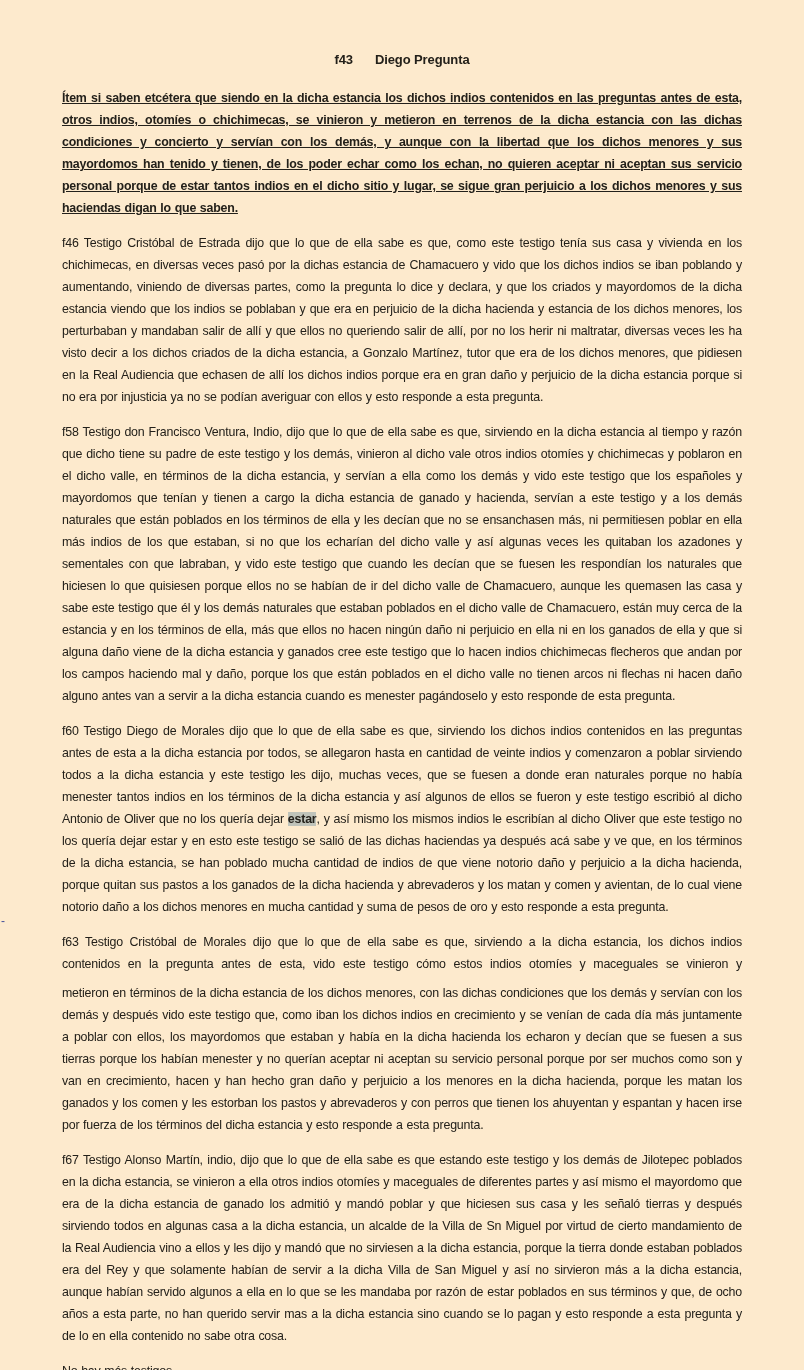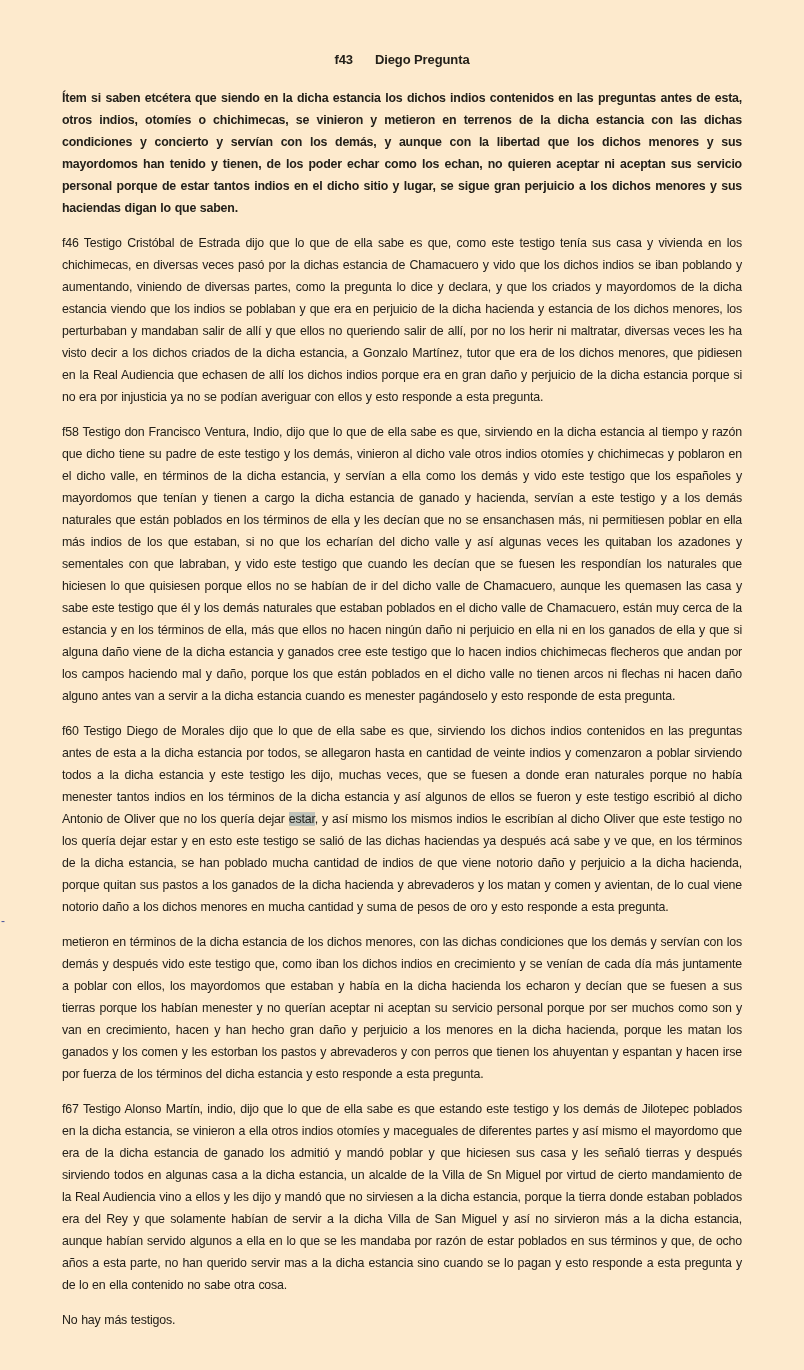--- a/index.html
+++ b/index.html
@@ -32,27 +32,29 @@
   p.para {
     margin: 0 0 13px 0;
     font-size: 12.4px;
     line-height: 22px;
     letter-spacing: -0.2px;
     text-align: justify;
     word-spacing: 0.5px;
   }
   p.question {
     font-weight: bold;
+    text-decoration: underline;
   }
   p.para-joined {
     margin-bottom: 7px;
     text-align-last: justify;
   }
   .hl {
     background: #bfc3ba;
+    font-weight: bold;
   }
   .closing {
     margin-top: 16px;
     text-align: left;
   }
   .margin-mark {
     position: absolute;
     left: 1px;
     top: 915px;
     font-size: 12px;
@@ -72,19 +74,20 @@
   </div>
 
   <p class="para question">Ítem si saben etcétera que siendo en la dicha estancia los dichos indios contenidos en las preguntas antes de esta, otros indios, otomíes o chichimecas, se vinieron y metieron en terrenos de la dicha estancia con las dichas condiciones y concierto y servían con los demás, y aunque con la libertad que los dichos menores y sus mayordomos han tenido y tienen, de los poder echar como los echan, no quieren aceptar ni aceptan sus servicio personal porque de estar tantos indios en el dicho sitio y  lugar, se sigue gran perjuicio a los dichos menores y sus haciendas digan lo que saben.</p>
 
   <p class="para">f46 Testigo Cristóbal de Estrada dijo que lo que de ella sabe es que, como este testigo tenía sus casa y vivienda en los chichimecas, en diversas veces pasó por la dichas estancia de Chamacuero y vido que los dichos indios se iban poblando y aumentando, viniendo de diversas partes, como la pregunta lo dice y declara, y que los criados y mayordomos de la dicha estancia viendo que los indios se poblaban y que era en perjuicio de la dicha hacienda y estancia de los dichos menores, los perturbaban y mandaban salir de allí y que ellos no queriendo salir de allí, por no los herir ni maltratar, diversas veces les ha visto decir a los dichos criados de la dicha estancia, a Gonzalo Martínez, tutor que era de los dichos menores, que pidiesen  en la Real Audiencia que echasen de allí los dichos indios porque era en gran daño y perjuicio de la dicha estancia porque si no era por injusticia ya no se podían averiguar con ellos y esto responde a esta pregunta.</p>
 
   <p class="para">f58 Testigo don Francisco Ventura, Indio, dijo que lo que de ella sabe es que, sirviendo en la dicha estancia al tiempo y razón que dicho tiene su padre de este testigo y los demás, vinieron al dicho vale otros indios otomíes y chichimecas y poblaron en el dicho valle, en términos de la dicha estancia, y servían a ella como los demás y vido este testigo que los españoles y mayordomos que tenían y tienen a cargo la dicha estancia de ganado y hacienda, servían a este testigo y a los demás naturales que están poblados en los términos de ella y les decían que no se ensanchasen más, ni permitiesen poblar en ella más indios de los que estaban, si no que los echarían del dicho valle y así algunas veces les quitaban los azadones y sementales con que labraban, y vido este testigo que cuando les decían que se fuesen les respondían los naturales que hiciesen lo que quisiesen porque ellos no se habían de ir del dicho valle de Chamacuero, aunque les quemasen las casa y sabe este testigo que él y los demás naturales que estaban poblados en el dicho valle de Chamacuero, están muy cerca de la estancia y en los términos de ella, más que ellos no hacen ningún daño ni perjuicio en ella ni en los ganados de ella y que si alguna daño viene de la dicha estancia y ganados cree este testigo que lo hacen indios chichimecas flecheros que andan por los campos haciendo mal y daño, porque los que están poblados en el dicho valle no tienen arcos ni flechas ni hacen daño alguno antes van a servir a la dicha estancia cuando es menester pagándoselo y esto responde de esta pregunta.</p>
 
   <p class="para"><span>f60 Testigo Diego de Morales dijo que lo que de ella sabe es que, sirviendo los dichos indios contenidos en las preguntas antes de esta a la dicha estancia por todos, se allegaron hasta en cantidad de veinte indios y comenzaron a poblar sirviendo todos  a la dicha estancia y este testigo les dijo, muchas veces, que se fuesen a donde eran naturales porque no había menester tantos indios en los términos de la dicha estancia y así algunos de ellos se fueron y este testigo escribió al dicho Antonio de Oliver que no los quería dejar </span><span class="hl">estar</span><span>, y así mismo los mismos indios le escribían al dicho Oliver que este testigo no los quería dejar estar y en esto este testigo se salió de las dichas haciendas ya después acá sabe y ve que, en los términos de la dicha estancia, se han poblado mucha cantidad de indios de que viene notorio daño y perjuicio a la dicha hacienda, porque quitan sus pastos a los ganados de la dicha hacienda y abrevaderos y los matan y comen y avientan, de lo cual viene notorio daño a los dichos menores en mucha cantidad y suma de pesos de oro y esto responde a esta pregunta.</span></p>
 
+  <p class="para para-joined">f63 Testigo Cristóbal de  Morales dijo que lo que de ella sabe es que, sirviendo a la dicha estancia, los dichos indios contenidos en la pregunta antes de esta, vido este testigo cómo estos indios otomíes y maceguales se vinieron y</p>
   <p class="para">metieron en términos de la dicha estancia de los dichos menores, con las dichas condiciones que los demás y servían con los demás y después vido este testigo que, como iban los dichos indios en crecimiento y se venían de cada día más juntamente a poblar con ellos, los mayordomos que estaban y había en la dicha hacienda los echaron y decían que se fuesen a sus tierras porque los habían menester y no querían aceptar ni aceptan su servicio personal porque por ser muchos como son y van en crecimiento, hacen y han hecho gran daño y perjuicio a los menores en la dicha hacienda, porque les matan los ganados y los comen y les estorban los pastos y abrevaderos y con perros que tienen los ahuyentan y espantan y hacen irse por fuerza de los términos del dicha estancia y esto responde a esta pregunta.</p>
 
   <p class="para">f67 Testigo Alonso Martín, indio, dijo que lo que de ella sabe es que estando este testigo y los demás de Jilotepec poblados en la dicha estancia, se vinieron a ella otros indios otomíes y maceguales de diferentes partes y así mismo el mayordomo que era de la dicha estancia de ganado los admitió y mandó poblar y que hiciesen sus casa y les señaló tierras y después sirviendo todos en algunas casa a la dicha estancia,  un alcalde de la Villa de Sn Miguel por virtud de cierto mandamiento de la Real Audiencia vino a ellos y les dijo y mandó que no sirviesen a la dicha estancia, porque la tierra donde estaban poblados era del Rey y que solamente habían de servir a la dicha Villa de San Miguel y así no sirvieron más a la dicha estancia, aunque habían servido algunos a ella en lo que se les mandaba por razón de estar poblados en sus términos y que, de ocho años a esta parte, no han querido servir mas a la dicha estancia sino cuando se lo pagan y esto responde a esta pregunta y de lo en ella contenido no sabe otra cosa.</p>
 
   <p class="para closing">No hay más testigos.</p>
 
 </div>
 
 </body></html>

